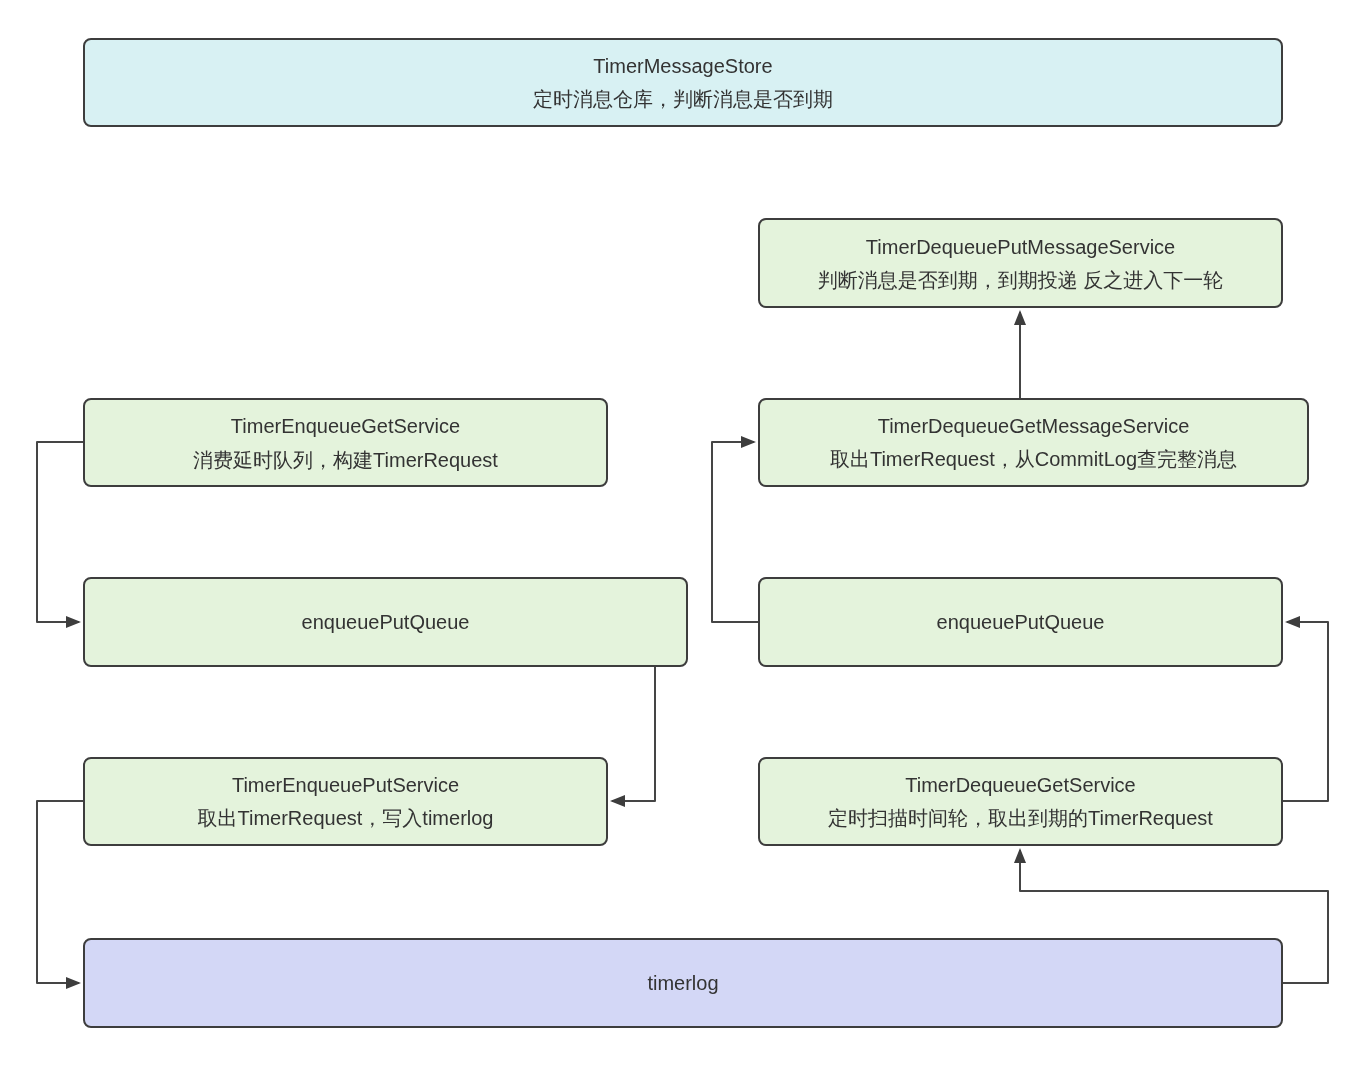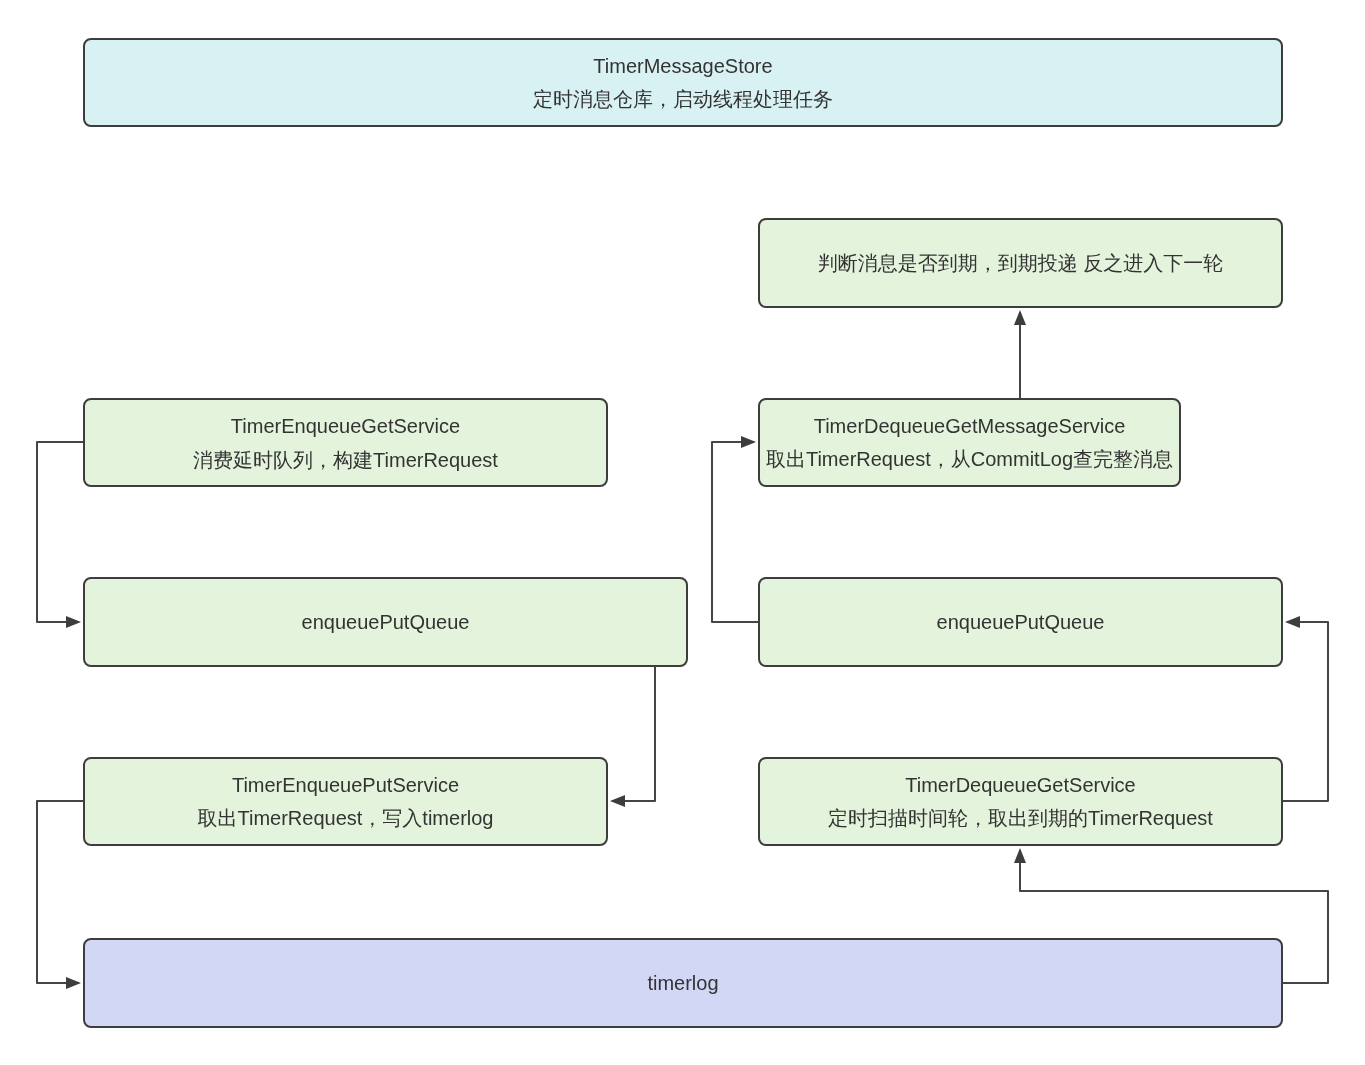--- a/index.html
+++ b/index.html
@@ -39,21 +39,21 @@
   }
   .box .line { white-space: nowrap; }
   .fill-cyan   { background: #d8f1f3; text-align: right; }
   .fill-green  { background: #e4f3dc; }
   .fill-purple { background: #d3d7f6; }
 
   
   #b-store { left: 83px;  top: 38px;  width: 1200px; height: 89px; }
   #b-dpms  { left: 758px; top: 218px; width: 525px;  height: 90px; }
   #b-egs   { left: 83px;  top: 398px; width: 525px;  height: 89px; gap: 8px; }
-  #b-dgms  { left: 758px; top: 398px; width: 423px;  height: 89px; }
+  #b-dgms  { left: 758px; top: 398px; width: 551px;  height: 89px; }
   #b-epq   { left: 83px;  top: 577px; width: 605px;  height: 90px; }
   #b-dgq   { left: 758px; top: 577px; width: 525px;  height: 90px; }
   #b-eps   { left: 83px;  top: 757px; width: 525px;  height: 89px; }
   #b-dgs   { left: 758px; top: 757px; width: 525px;  height: 89px; }
   #b-tlog  { left: 83px;  top: 938px; width: 1200px; height: 90px; }
 </style>
 </head>
 <body>
 
 <div class="canvas">
@@ -70,24 +70,25 @@
       <polyline points="83,801 37,801 37,983 79,983" marker-end="url(#arrow)"></polyline>
       <polyline points="1283,983 1328,983 1328,891 1020,891 1020,850" marker-end="url(#arrow)"></polyline>
       <polyline points="1283,801 1328,801 1328,622 1287,622" marker-end="url(#arrow)"></polyline>
       <polyline points="758,622 712,622 712,442 754,442" marker-end="url(#arrow)"></polyline>
       <polyline points="1020,398 1020,312" marker-end="url(#arrow)"></polyline>
     </g>
   </svg>
 
   <div id="b-store" class="box fill-cyan">
     <span class="line">TimerMessageStore</span>
-    <span class="line">定时消息仓库，启动线程处理任务</span>
+    <span class="line">定时消息仓库，判断消息是否到期</span>
   </div>
 
   <div id="b-dpms" class="box fill-green">
+    <span class="line">TimerDequeuePutMessageService</span>
     <span class="line">判断消息是否到期，到期投递 反之进入下一轮</span>
   </div>
 
   <div id="b-egs" class="box fill-green">
     <span class="line">TimerEnqueueGetService</span>
     <span class="line">消费延时队列，构建TimerRequest</span>
   </div>
 
   <div id="b-dgms" class="box fill-green">
     <span class="line">TimerDequeueGetMessageService</span>

